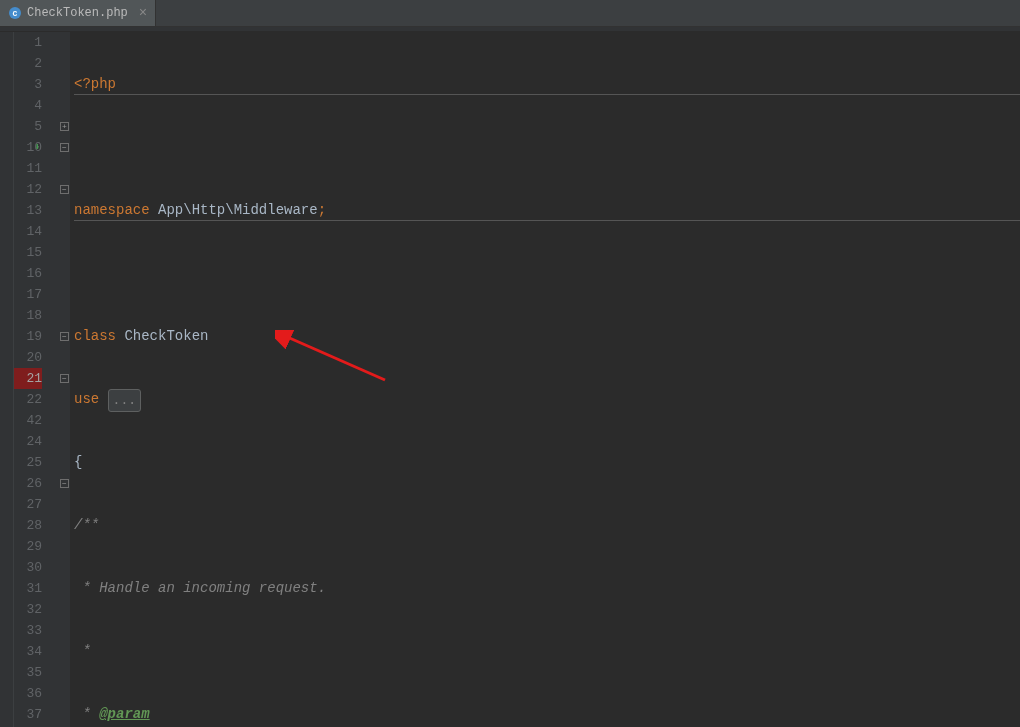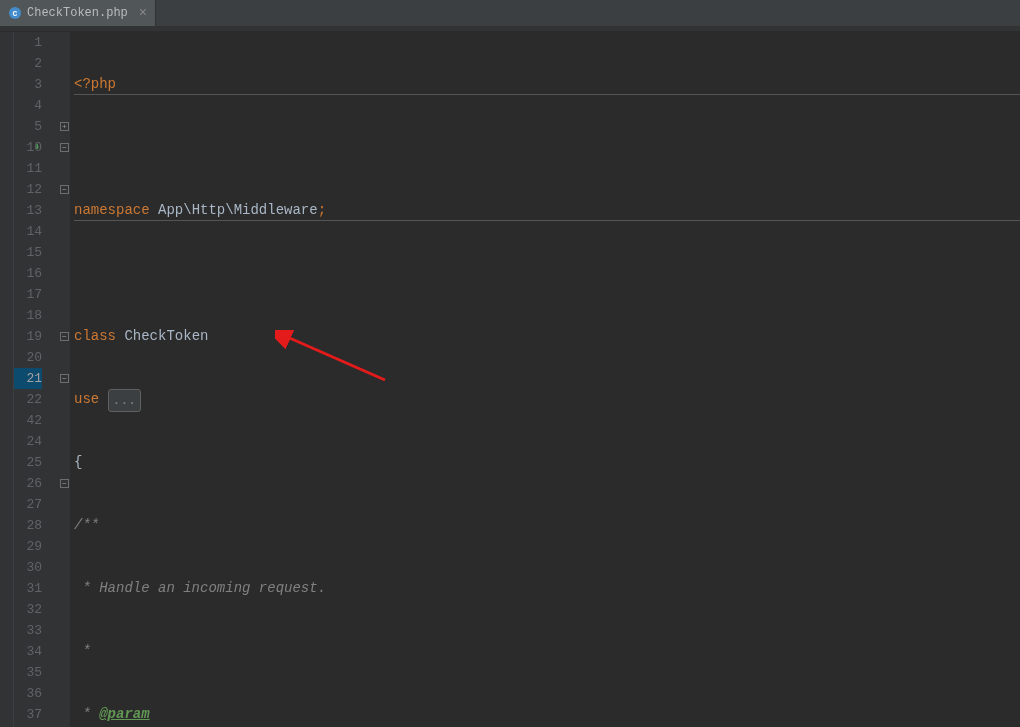--- a/index.html
+++ b/index.html
@@ -64,21 +64,21 @@
   font-size: 13px;
   line-height: 21px;
   user-select: none;
   position: relative;
 }
 .gutter-line {
   height: 21px;
   position: relative;
 }
 .gutter-line.current {
-  background: #0c4a6e;
+  background: #7f1d1d;
   color: #a4a3a3;
 }
 .gutter-marker {
   position: absolute;
   right: 2px;
   color: #499c54;
   font-size: 10px;
 }
 .fold-column {
   width: 10px;

